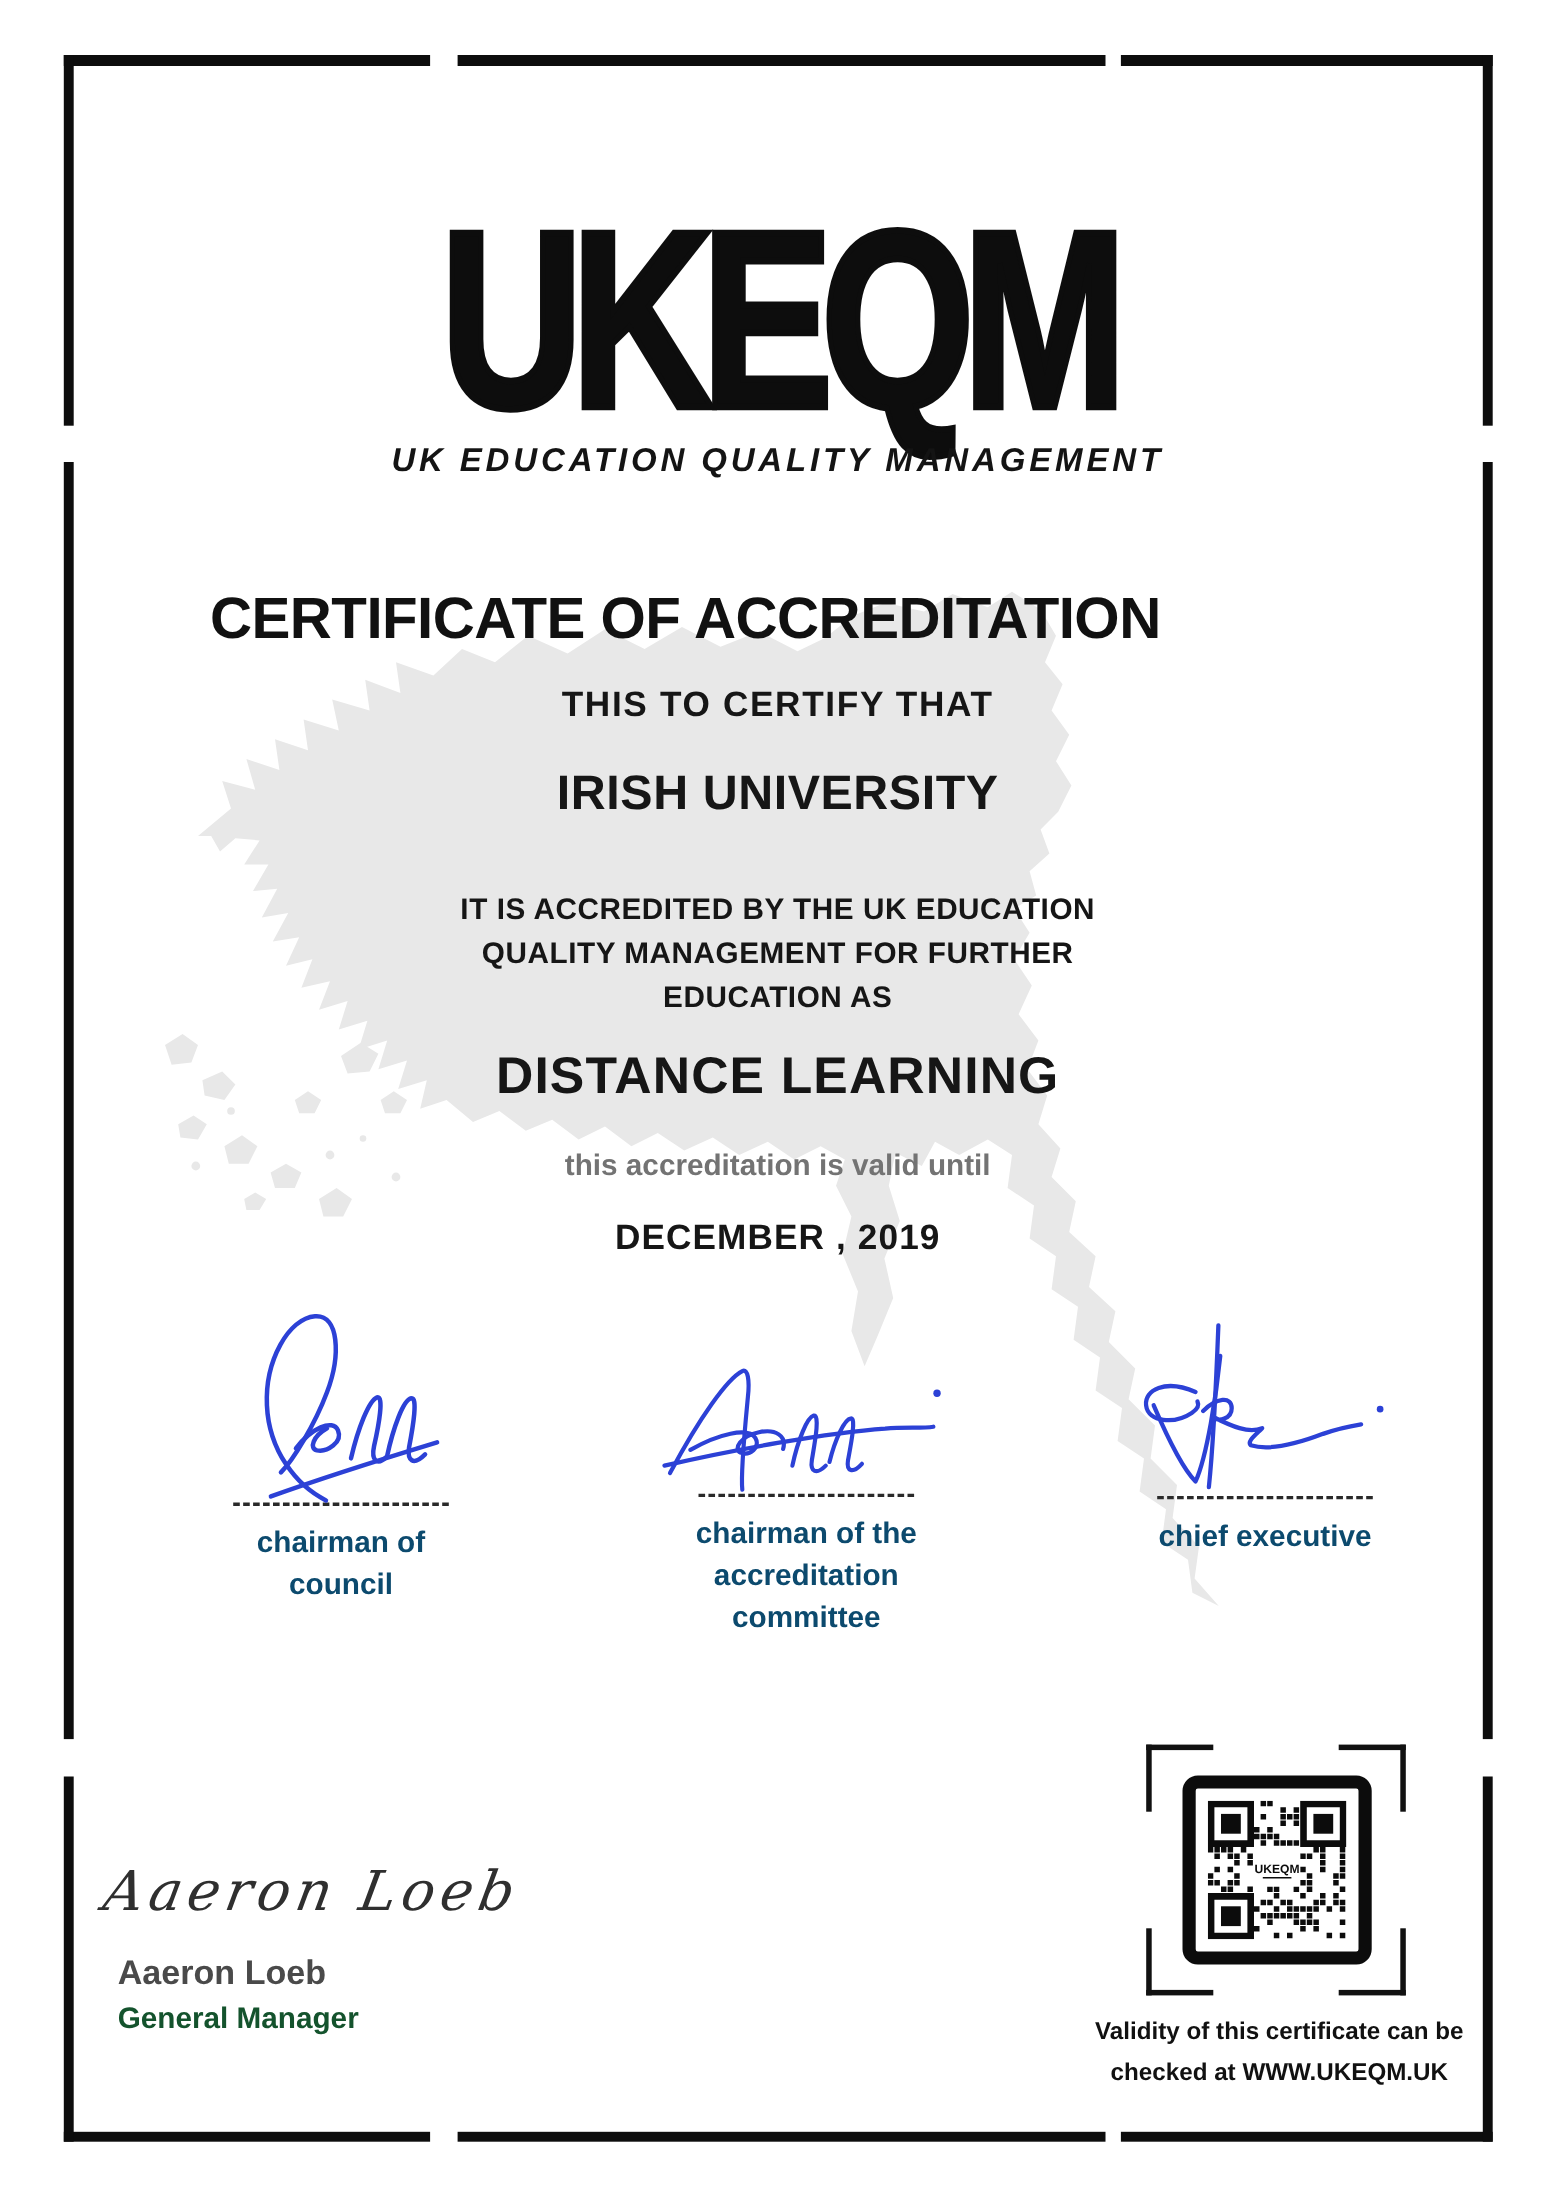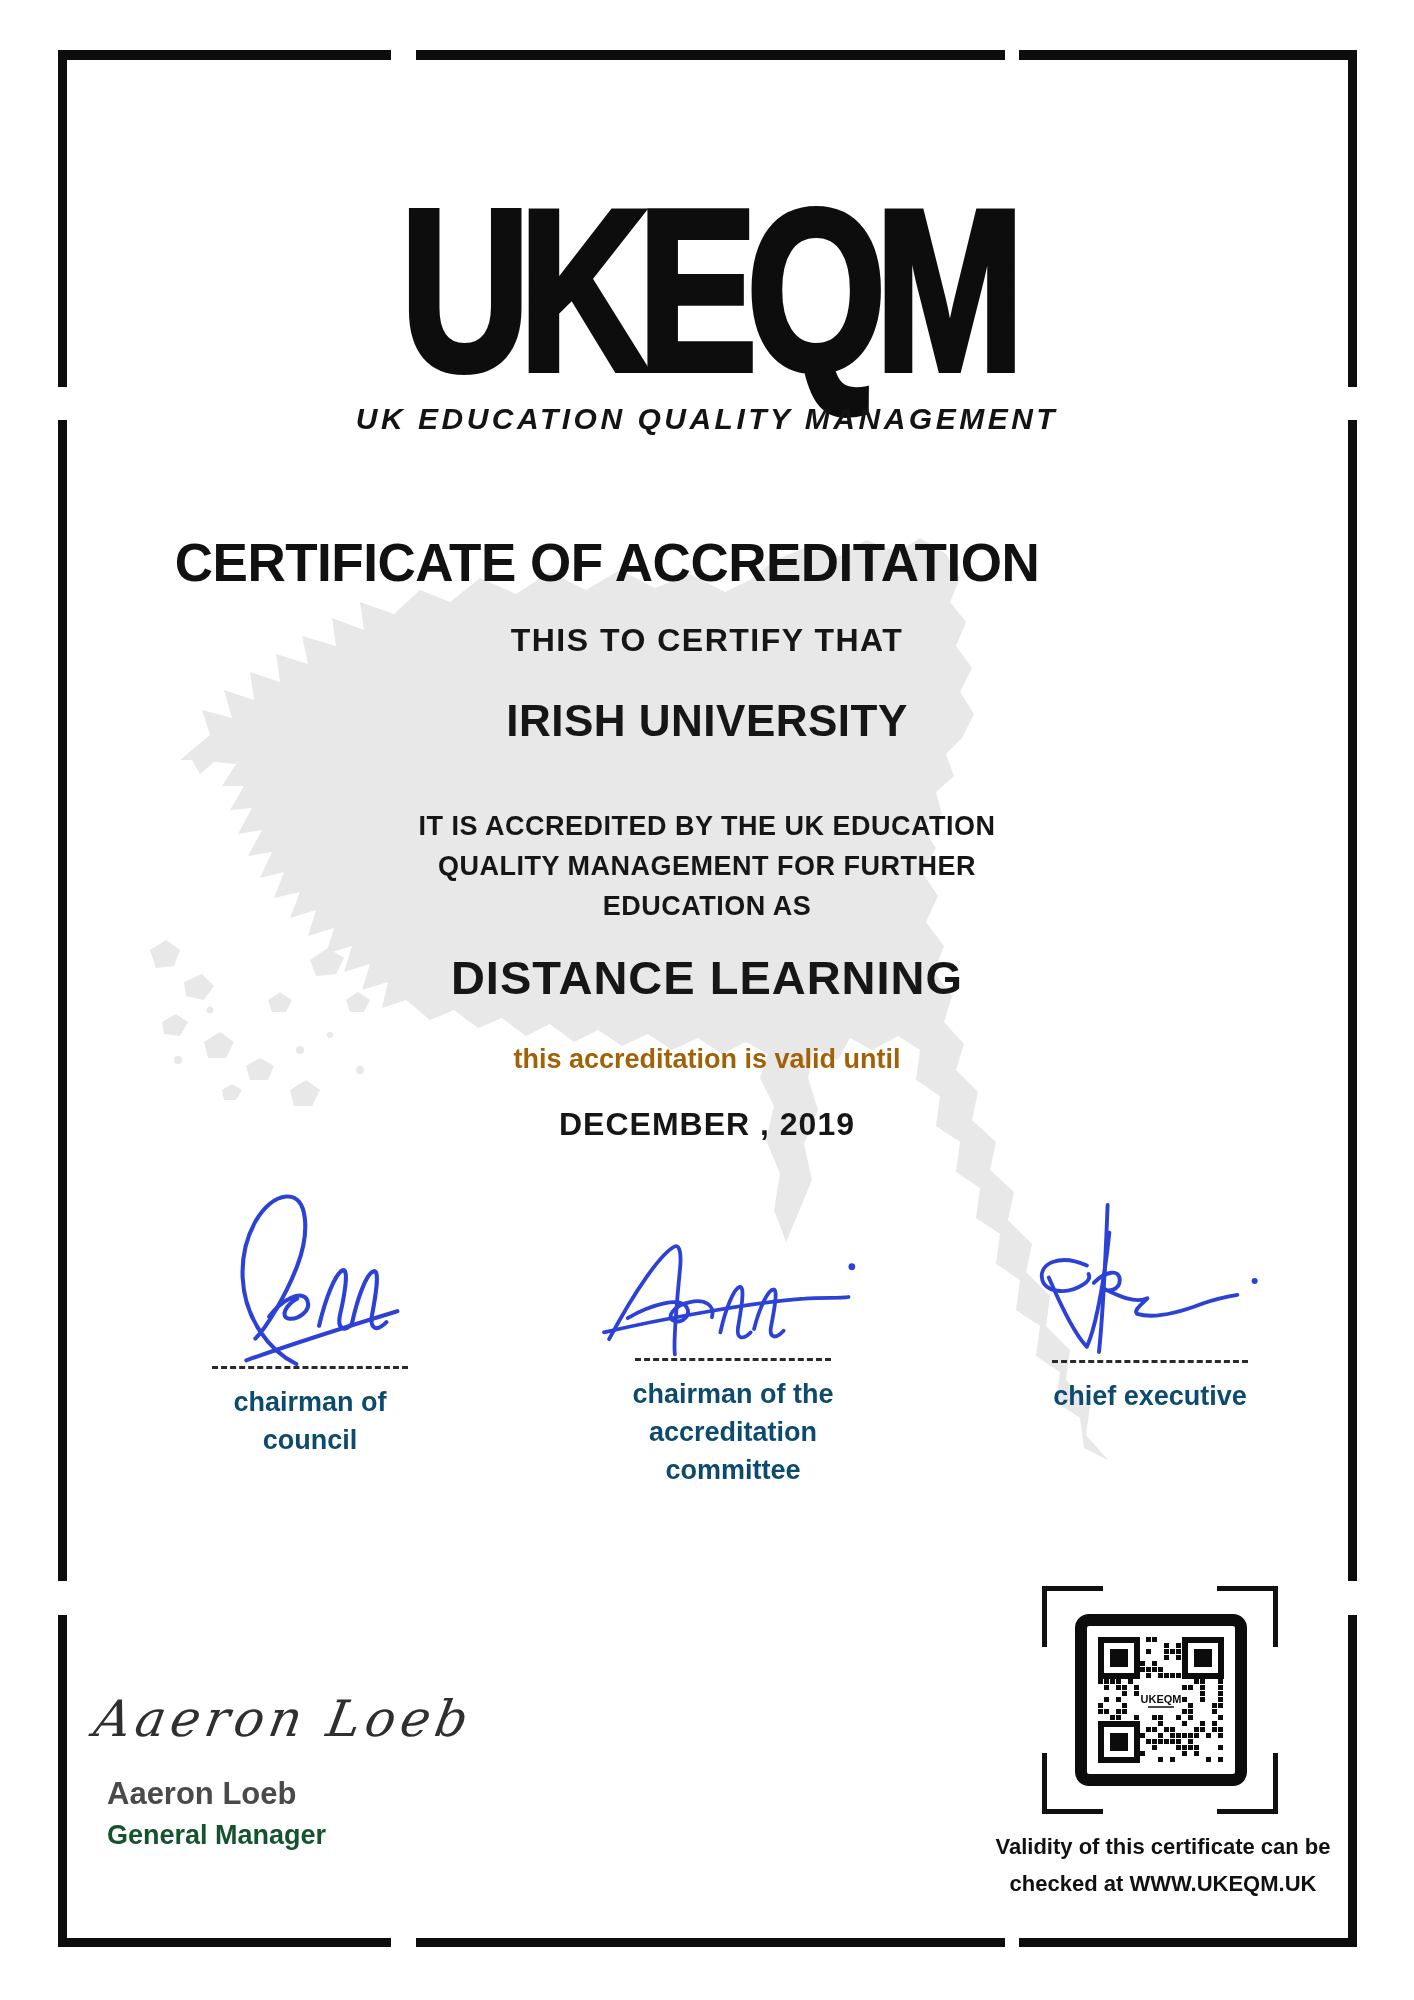--- a/index.html
+++ b/index.html
@@ -26,26 +26,26 @@
   .r3{left:1348px;top:1615px;width:9px;height:332px;}
   
   .content{position:absolute;left:0;top:0;width:1414px;text-align:center;z-index:2;}
   .logo{
     position:absolute;left:0;width:1414px;top:186px;
     font-size:230px;line-height:210px;font-weight:bold;letter-spacing:-14px;
     color:#0d0d0d;-webkit-text-stroke:6px #0d0d0d;
     transform:scaleX(0.78);transform-origin:50% 50%;white-space:nowrap;
   }
   .logo-sub{position:absolute;left:0;width:1414px;top:402px;font-size:30px;font-weight:bold;letter-spacing:3.5px;color:#141414;font-style:italic;}
-  .title{position:absolute;left:16px;width:1182px;top:532px;font-size:53px;font-weight:bold;letter-spacing:-0.5px;color:#111;}
+  .title{position:absolute;left:0;width:1182px;top:532px;font-size:53px;font-weight:bold;letter-spacing:-0.5px;color:#111;padding-left:32px;}
   .certify{position:absolute;left:0;width:1414px;top:622px;font-size:32px;font-weight:bold;letter-spacing:1.5px;}
   .institution{position:absolute;left:0;width:1414px;top:696px;font-size:44px;font-weight:bold;letter-spacing:0.5px;}
   .bodytext{position:absolute;left:0;width:1414px;top:806px;font-size:27px;font-weight:bold;line-height:40px;letter-spacing:0.5px;}
   .program{position:absolute;left:0;width:1414px;top:950px;font-size:47px;font-weight:bold;letter-spacing:1px;}
-  .valid{position:absolute;left:0;width:1414px;top:1044px;font-size:27px;font-weight:bold;color:#a16207;}
+  .valid{position:absolute;left:0;width:1414px;top:1044px;font-size:27px;font-weight:bold;color:#737373;}
   .vdate{position:absolute;left:0;width:1414px;top:1106px;font-size:32px;font-weight:bold;letter-spacing:1px;}
   
   .sig-col{position:absolute;text-align:center;z-index:2;}
   .sig-col svg{overflow:visible;display:block;margin:0 auto;}
   .sig-line{border-top:3px dashed #2a2a2a;width:196px;margin:2px auto 0;}
   .sig-label{font-size:27px;font-weight:bold;line-height:38px;margin-top:14px;color:#0c4a6e;}
   .sig1{left:185px;top:1182px;width:250px;}
   .sig2{left:580px;top:1238px;width:306px;}
   .sig3{left:1015px;top:1198px;width:270px;}
   .sig-path{fill:none;stroke:#2c41d6;stroke-width:4.5;stroke-linecap:round;stroke-linejoin:round;}

